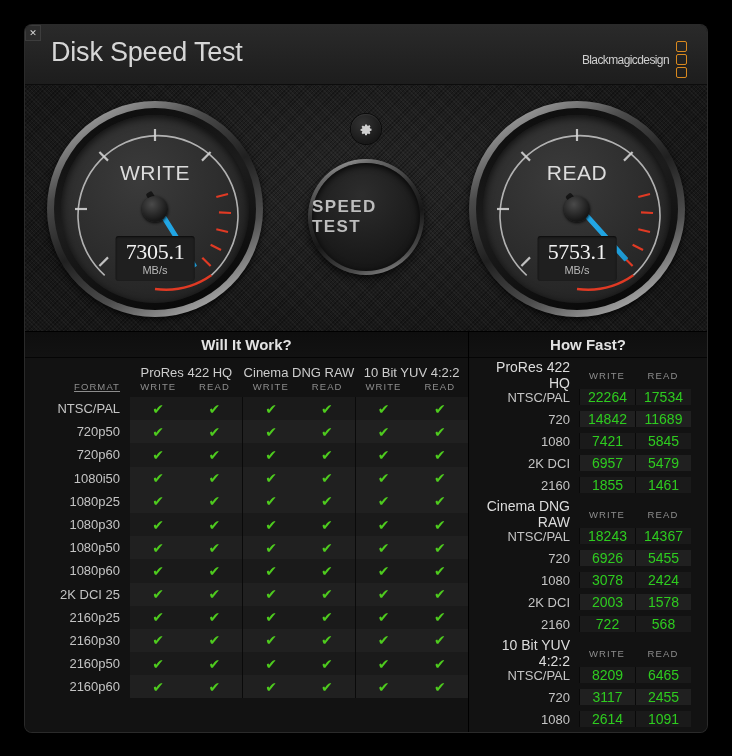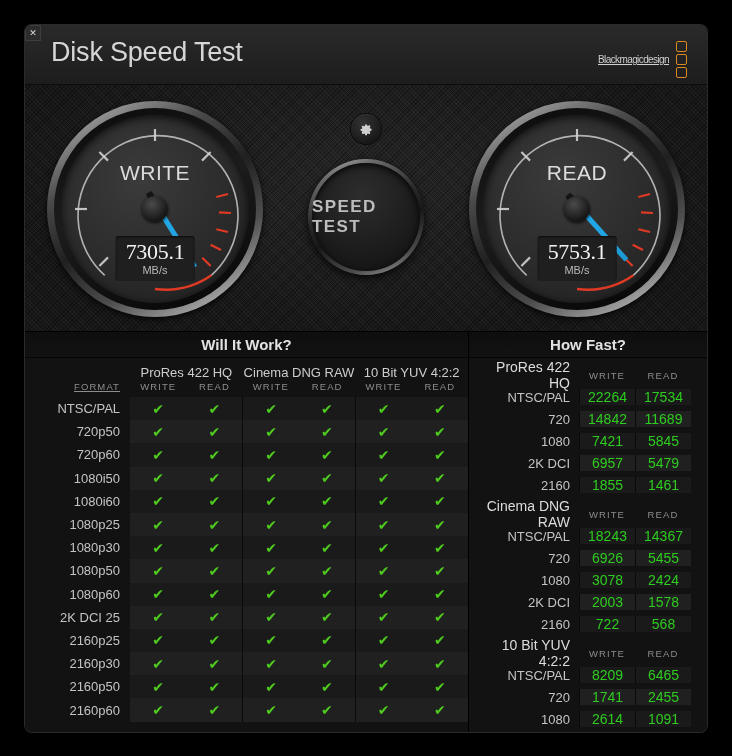--- a/index.html
+++ b/index.html
@@ -59,24 +59,23 @@
   }
   #brand-wrap {
     position: absolute;
     right: 20px;
     top: 16px;
     display: flex;
     align-items: center;
     gap: 7px;
   }
   #brand-text {
-    font-size: 10px;
+    font-size: 12px;
     color: #cfcfcf;
     letter-spacing: -0.6px;
-    text-decoration: underline;
   }
   #brand-mark { display: flex; flex-direction: column; gap: 2px; }
   #brand-mark i {
     display: block;
     width: 11px; height: 11px;
     border: 1.6px solid #d9891f;
     border-radius: 2px;
   }
 
   
@@ -457,29 +456,20 @@
             </tr>
             <tr class="odd">
               <td class="fmt">1080i50</td>
               <td class="chk"><span>✔</span></td>
               <td class="chk"><span>✔</span></td>
               <td class="chk sep"><span>✔</span></td>
               <td class="chk"><span>✔</span></td>
               <td class="chk sep"><span>✔</span></td>
               <td class="chk"><span>✔</span></td>
             </tr>
-            <tr class="even">
-              <td class="fmt">1080i60</td>
-              <td class="chk"><span>✔</span></td>
-              <td class="chk"><span>✔</span></td>
-              <td class="chk sep"><span>✔</span></td>
-              <td class="chk"><span>✔</span></td>
-              <td class="chk sep"><span>✔</span></td>
-              <td class="chk"><span>✔</span></td>
-            </tr>
             <tr class="odd">
               <td class="fmt">1080p25</td>
               <td class="chk"><span>✔</span></td>
               <td class="chk"><span>✔</span></td>
               <td class="chk sep"><span>✔</span></td>
               <td class="chk"><span>✔</span></td>
               <td class="chk sep"><span>✔</span></td>
               <td class="chk"><span>✔</span></td>
             </tr>
             <tr class="even">
@@ -631,21 +621,21 @@
               <span class="val">WRITE</span>
               <span class="val">READ</span>
             </div>
             <div class="fast-row ">
               <span class="lbl">NTSC/PAL</span>
               <span class="val sep">8209</span>
               <span class="val sep">6465</span>
             </div>
             <div class="fast-row alt">
               <span class="lbl">720</span>
-              <span class="val sep">1741</span>
+              <span class="val sep">3117</span>
               <span class="val sep">2455</span>
             </div>
             <div class="fast-row ">
               <span class="lbl">1080</span>
               <span class="val sep">2614</span>
               <span class="val sep">1091</span>
             </div>
             <div class="fast-row alt"></div>
           </div>
         </div>

